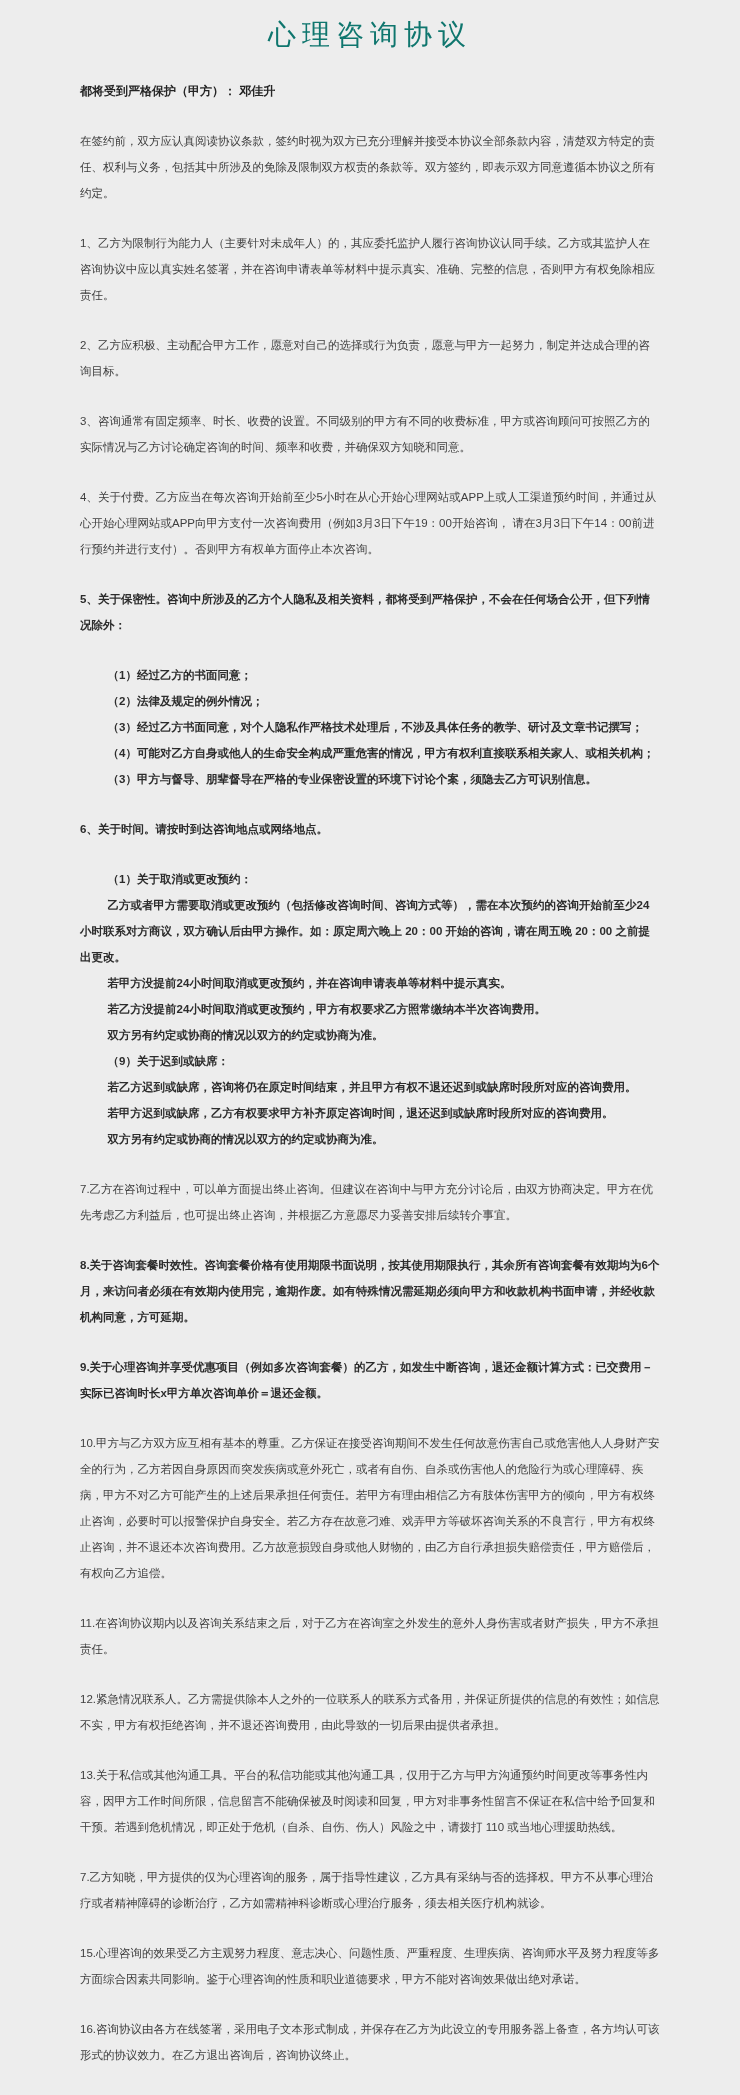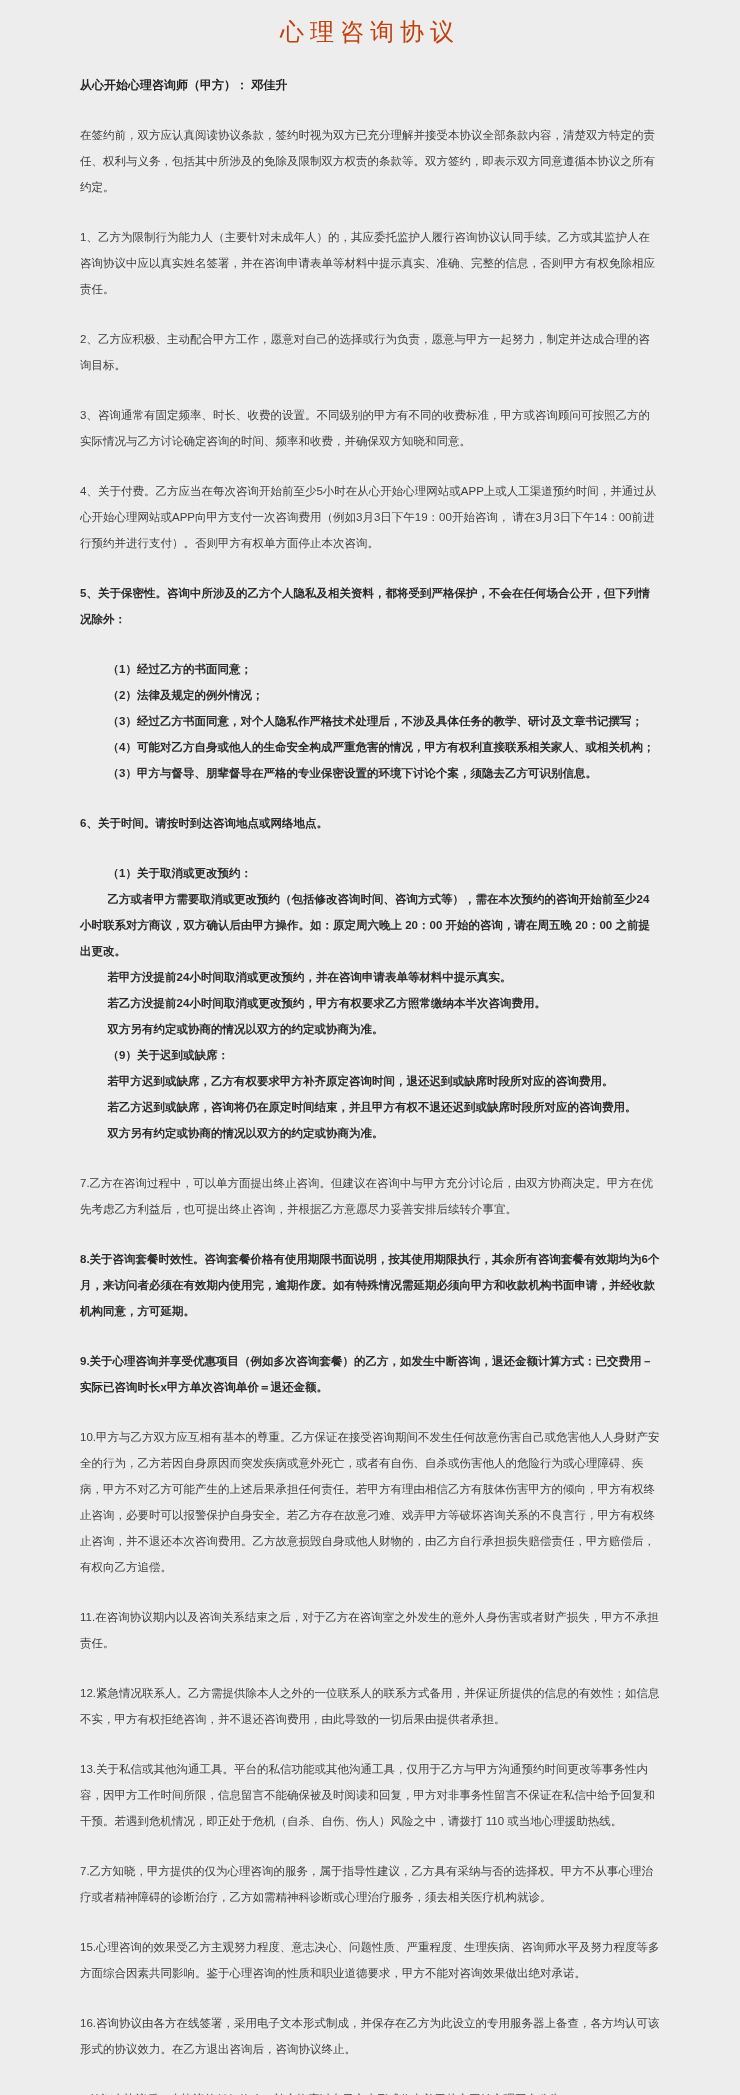--- a/index.html
+++ b/index.html
@@ -8,25 +8,25 @@
     color:#3e3e3e;
     font-family:"Liberation Sans","DejaVu Sans",sans-serif;
     width:740px;
   }
   .doc{
     width:580px;
     margin:0 auto;
     padding:6px 0 28px 0;
   }
   .title{
-    font-size:24px;
+    font-size:28px;
     font-weight:400;
     letter-spacing:6px;
     text-align:center;
-    color:#c2410c;
+    color:#0f766e;
     margin:10px 0 24px 0;
   }
   .party{
     font-size:12px;
     font-weight:700;
     color:#252525;
     line-height:26px;
     margin:9px 0;
   }
   .body p{
@@ -57,43 +57,43 @@
   }
   .signature svg{display:block;}
 </style>
 </head>
 <body>
 
 <div class="doc">
 
   <h1 class="title">心理咨询协议</h1>
 
-  <p class="party">从心开始心理咨询师（甲方）： 邓佳升</p>
+  <p class="party">都将受到严格保护（甲方）： 邓佳升</p>
 
   <div class="body">
       <p class="">在签约前，双方应认真阅读协议条款，签约时视为双方已充分理解并接受本协议全部条款内容，清楚双方特定的责任、权利与义务，包括其中所涉及的免除及限制双方权责的条款等。双方签约，即表示双方同意遵循本协议之所有约定。</p>
       <p class="">1、乙方为限制行为能力人（主要针对未成年人）的，其应委托监护人履行咨询协议认同手续。乙方或其监护人在咨询协议中应以真实姓名签署，并在咨询申请表单等材料中提示真实、准确、完整的信息，否则甲方有权免除相应责任。</p>
       <p class="">2、乙方应积极、主动配合甲方工作，愿意对自己的选择或行为负责，愿意与甲方一起努力，制定并达成合理的咨询目标。</p>
       <p class="">3、咨询通常有固定频率、时长、收费的设置。不同级别的甲方有不同的收费标准，甲方或咨询顾问可按照乙方的实际情况与乙方讨论确定咨询的时间、频率和收费，并确保双方知晓和同意。</p>
       <p class="">4、关于付费。乙方应当在每次咨询开始前至少5小时在从心开始心理网站或APP上或人工渠道预约时间，并通过从心开始心理网站或APP向甲方支付一次咨询费用（例如3月3日下午19：00开始咨询， 请在3月3日下午14：00前进行预约并进行支付）。否则甲方有权单方面停止本次咨询。</p>
       <p class="bold">5、关于保密性。咨询中所涉及的乙方个人隐私及相关资料，都将受到严格保护，不会在任何场合公开，但下列情况除外：</p>
       <p class="bold indent tight">（1）经过乙方的书面同意；</p>
       <p class="bold indent tight">（2）法律及规定的例外情况；</p>
       <p class="bold indent tight">（3）经过乙方书面同意，对个人隐私作严格技术处理后，不涉及具体任务的教学、研讨及文章书记撰写；</p>
       <p class="bold indent tight">（4）可能对乙方自身或他人的生命安全构成严重危害的情况，甲方有权利直接联系相关家人、或相关机构；</p>
       <p class="bold indent tight">（3）甲方与督导、朋辈督导在严格的专业保密设置的环境下讨论个案，须隐去乙方可识别信息。</p>
       <p class="bold">6、关于时间。请按时到达咨询地点或网络地点。</p>
       <p class="bold indent tight">（1）关于取消或更改预约：</p>
       <p class="bold indent tight">乙方或者甲方需要取消或更改预约（包括修改咨询时间、咨询方式等），需在本次预约的咨询开始前至少24小时联系对方商议，双方确认后由甲方操作。如：原定周六晚上 20：00 开始的咨询，请在周五晚 20：00 之前提出更改。</p>
       <p class="bold indent tight">若甲方没提前24小时间取消或更改预约，并在咨询申请表单等材料中提示真实。</p>
       <p class="bold indent tight">若乙方没提前24小时间取消或更改预约，甲方有权要求乙方照常缴纳本半次咨询费用。</p>
       <p class="bold indent tight">双方另有约定或协商的情况以双方的约定或协商为准。</p>
       <p class="bold indent tight">（9）关于迟到或缺席：</p>
+      <p class="bold indent tight">若乙方迟到或缺席，咨询将仍在原定时间结束，并且甲方有权不退还迟到或缺席时段所对应的咨询费用。</p>
       <p class="bold indent tight">若甲方迟到或缺席，乙方有权要求甲方补齐原定咨询时间，退还迟到或缺席时段所对应的咨询费用。</p>
-      <p class="bold indent tight">若乙方迟到或缺席，咨询将仍在原定时间结束，并且甲方有权不退还迟到或缺席时段所对应的咨询费用。</p>
       <p class="bold indent tight">双方另有约定或协商的情况以双方的约定或协商为准。</p>
       <p class="">7.乙方在咨询过程中，可以单方面提出终止咨询。但建议在咨询中与甲方充分讨论后，由双方协商决定。甲方在优先考虑乙方利益后，也可提出终止咨询，并根据乙方意愿尽力妥善安排后续转介事宜。</p>
       <p class="bold">8.关于咨询套餐时效性。咨询套餐价格有使用期限书面说明，按其使用期限执行，其余所有咨询套餐有效期均为6个月，来访问者必须在有效期内使用完，逾期作废。如有特殊情况需延期必须向甲方和收款机构书面申请，并经收款机构同意，方可延期。</p>
       <p class="bold">9.关于心理咨询并享受优惠项目（例如多次咨询套餐）的乙方，如发生中断咨询，退还金额计算方式：已交费用－实际已咨询时长x甲方单次咨询单价＝退还金额。</p>
       <p class="">10.甲方与乙方双方应互相有基本的尊重。乙方保证在接受咨询期间不发生任何故意伤害自己或危害他人人身财产安全的行为，乙方若因自身原因而突发疾病或意外死亡，或者有自伤、自杀或伤害他人的危险行为或心理障碍、疾病，甲方不对乙方可能产生的上述后果承担任何责任。若甲方有理由相信乙方有肢体伤害甲方的倾向，甲方有权终止咨询，必要时可以报警保护自身安全。若乙方存在故意刁难、戏弄甲方等破坏咨询关系的不良言行，甲方有权终止咨询，并不退还本次咨询费用。乙方故意损毁自身或他人财物的，由乙方自行承担损失赔偿责任，甲方赔偿后，有权向乙方追偿。</p>
       <p class="">11.在咨询协议期内以及咨询关系结束之后，对于乙方在咨询室之外发生的意外人身伤害或者财产损失，甲方不承担责任。</p>
       <p class="">12.紧急情况联系人。乙方需提供除本人之外的一位联系人的联系方式备用，并保证所提供的信息的有效性；如信息不实，甲方有权拒绝咨询，并不退还咨询费用，由此导致的一切后果由提供者承担。</p>
       <p class="">13.关于私信或其他沟通工具。平台的私信功能或其他沟通工具，仅用于乙方与甲方沟通预约时间更改等事务性内容，因甲方工作时间所限，信息留言不能确保被及时阅读和回复，甲方对非事务性留言不保证在私信中给予回复和干预。若遇到危机情况，即正处于危机（自杀、自伤、伤人）风险之中，请拨打 110 或当地心理援助热线。</p>
       <p class="">7.乙方知晓，甲方提供的仅为心理咨询的服务，属于指导性建议，乙方具有采纳与否的选择权。甲方不从事心理治疗或者精神障碍的诊断治疗，乙方如需精神科诊断或心理治疗服务，须去相关医疗机构就诊。</p>
       <p class="">15.心理咨询的效果受乙方主观努力程度、意志决心、问题性质、严重程度、生理疾病、咨询师水平及努力程度等多方面综合因素共同影响。鉴于心理咨询的性质和职业道德要求，甲方不能对咨询效果做出绝对承诺。</p>

